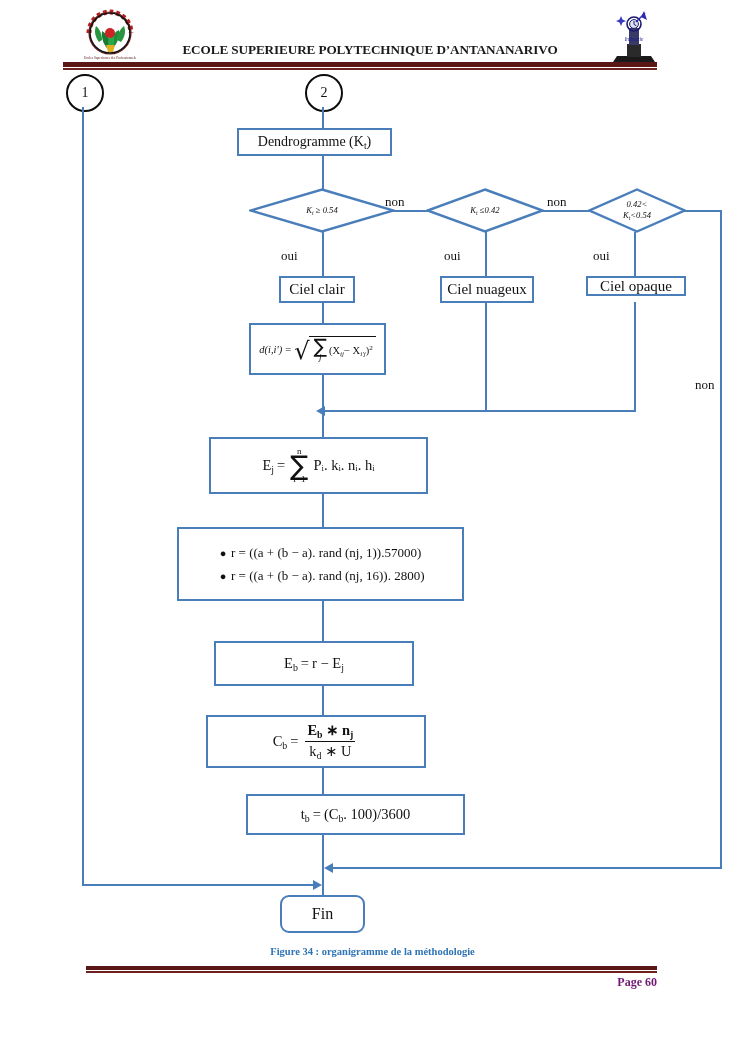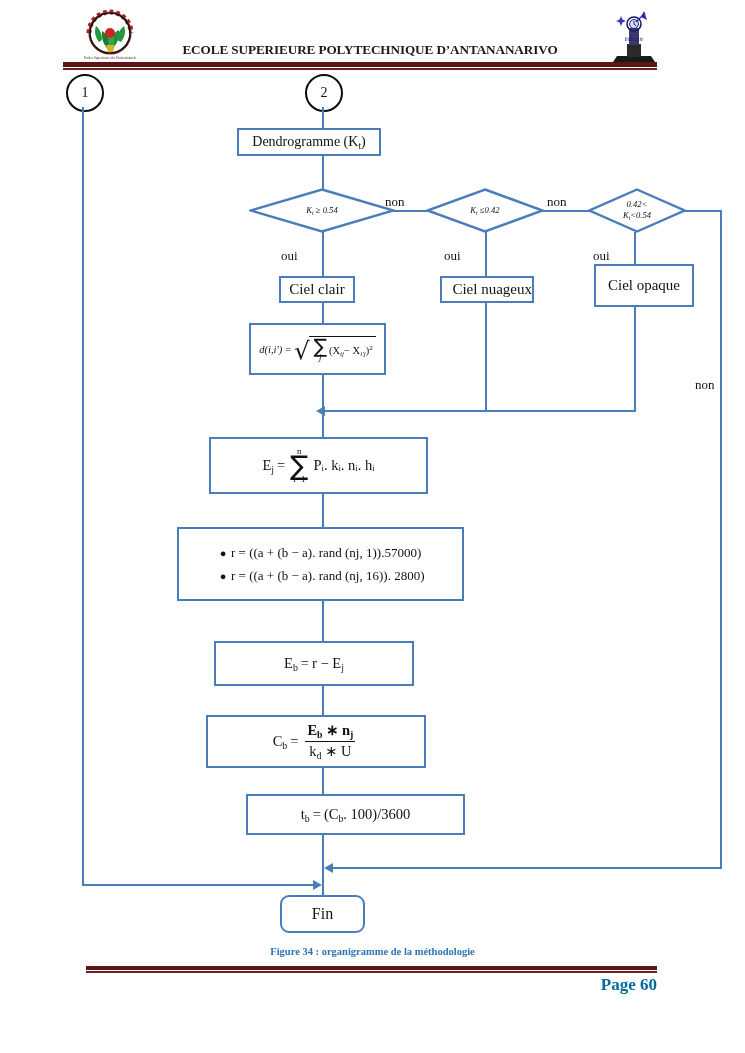--- a/index.html
+++ b/index.html
@@ -76,21 +76,21 @@
 
   
   .caption{
     position:absolute;left:0;top:946px;width:745px;text-align:center;
     font-family:"Liberation Serif",serif;font-weight:bold;font-size:10.5px;color:#2e74b5;
   }
   .ftr-rule{position:absolute;left:86px;top:966px;width:571px;height:4px;background:#5b1616;}
   .ftr-rule2{position:absolute;left:86px;top:971px;width:571px;height:1.6px;background:#6d2020;}
   .pagenum{
     position:absolute;left:0;top:975px;width:657px;text-align:right;
-    font-family:"Liberation Serif",serif;font-weight:bold;font-size:17px;color:#0369a1;
+    font-family:"Liberation Serif",serif;font-weight:bold;font-size:12px;color:#701a75;
   }
 </style>
 </head>
 <body>
 
 <div class="page">
 
   <div class="logo-left">
     <svg width="55" height="54" viewBox="0 0 55 54">
       <circle cx="27" cy="24" r="21" fill="#fff" stroke="#7a1a1a" stroke-width="1.2"></circle>
@@ -171,21 +171,21 @@
   <div class="ln v" style="left:322px;top:768px;height:26px;"></div>
   <div class="ln v" style="left:322px;top:835px;height:60px;"></div>
 
   <div class="lbl" style="left:385px;top:194px;">non</div>
   <div class="lbl" style="left:547px;top:194px;">non</div>
   <div class="lbl" style="left:695px;top:377px;">non</div>
   <div class="lbl" style="left:281px;top:248px;">oui</div>
   <div class="lbl" style="left:444px;top:248px;">oui</div>
   <div class="lbl" style="left:593px;top:248px;">oui</div>
 
-  <div class="box" style="left:237px;top:128px;width:144px;height:28px;justify-content:center;">
+  <div class="box" style="left:237px;top:128px;width:155px;height:28px;justify-content:center;">
     <span style="font-size:14px;"><span>Dendrogramme (K</span><sub>t</sub><span>)</span></span>
   </div>
 
   <div class="diamond" style="left:249px;top:188px;width:146px;height:45px;">
     <svg width="146" height="45" viewBox="0 0 146 45">
       <polygon points="73,1.5 144.5,22.5 73,43.5 1.5,22.5" fill="#fff" stroke="#4a7ebb" stroke-width="2.4"></polygon>
     </svg>
     <div class="dtxt">
       <span><span class="it">K</span><sub class="it">t</sub><span> ≥ 0.54</span></span>
     </div>
@@ -208,24 +208,24 @@
       <span>
         <span>0.42&lt;</span><br>
         <span class="it">K</span><sub class="it">t</sub><span>&lt;0.54</span>
       </span>
     </div>
   </div>
 
   <div class="box box-term" style="left:279px;top:276px;width:76px;height:27px;">
     <span>Ciel clair</span>
   </div>
-  <div class="box box-term" style="left:440px;top:276px;width:94px;height:27px;justify-content:flex-end;">
+  <div class="box box-term" style="left:440px;top:276px;width:94px;height:27px;">
     <span>Ciel nuageux</span>
   </div>
-  <div class="box box-term" style="left:586px;top:264px;width:100px;height:43px;margin-left:8px;">
+  <div class="box box-term" style="left:586px;top:276px;width:100px;height:20px;">
     <span>Ciel opaque</span>
   </div>
 
   <div class="box" style="left:249px;top:323px;width:137px;height:52px;">
     <div class="mrow" style="font-size:10.5px;">
       <span class="it">d(i,i′)</span>
       <span>=</span>
       <span class="sqrt">
         <span class="rad">√</span>
         <span class="bar">

